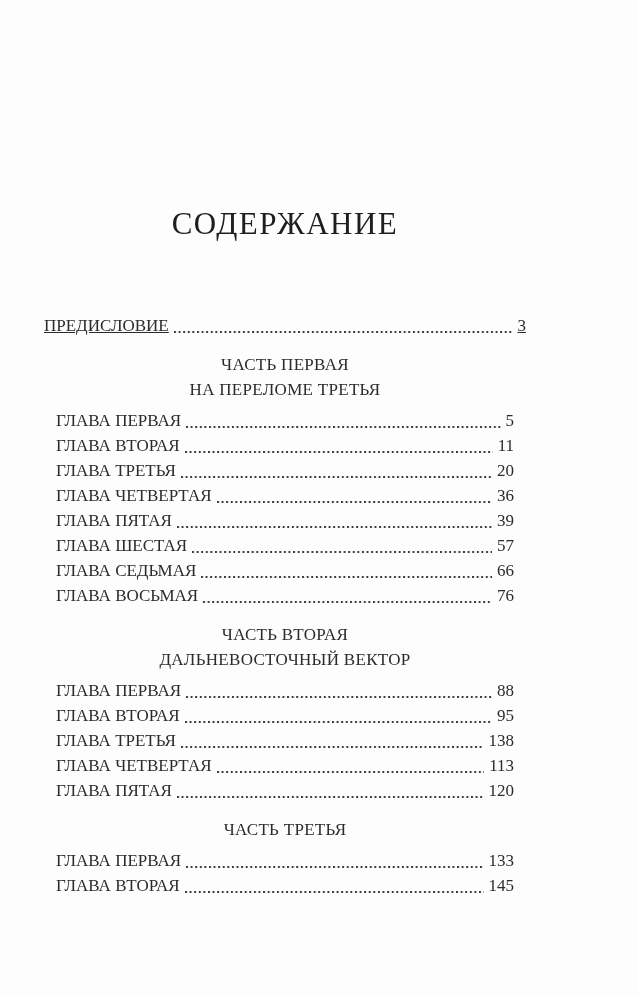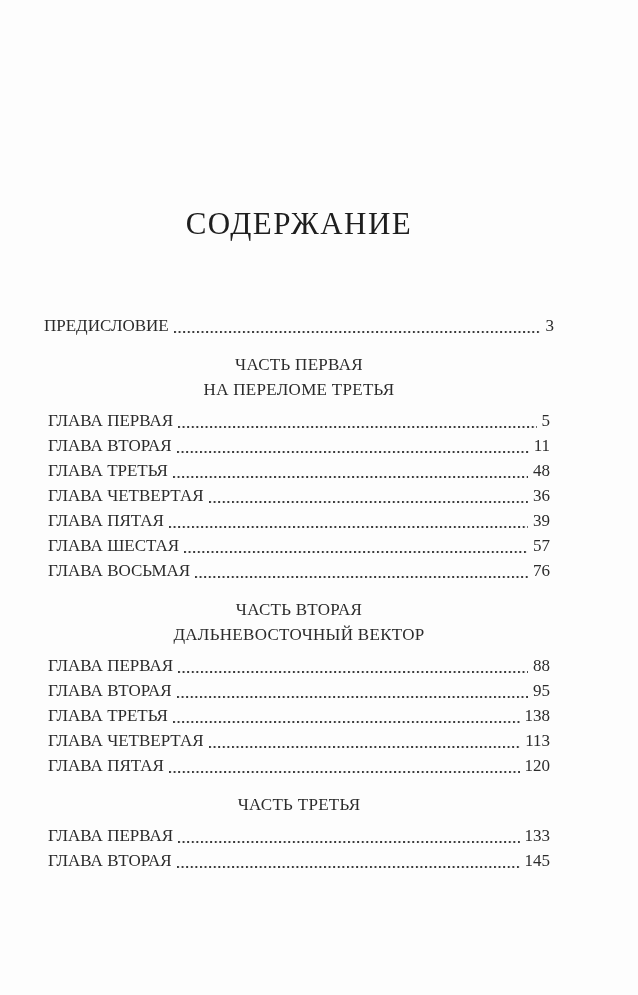--- a/index.html
+++ b/index.html
@@ -9,21 +9,21 @@
   }
   .page {
     position: relative;
     width: 638px;
     height: 995px;
     margin: 0 auto;
     box-sizing: border-box;
     background: #fdfdfd;
     color: #2b2b2b;
     font-family: "Liberation Serif", "DejaVu Serif", serif;
-    padding: 205px 84px 0 44px;
+    padding: 205px 112px 0 44px;
     overflow: hidden;
   }
   .book-title {
     margin: 0;
     font-size: 31px;
     font-weight: 400;
     line-height: 38px;
     text-align: center;
     letter-spacing: 1.5px;
     color: #1e1e1e;
@@ -49,23 +49,24 @@
     background-image: radial-gradient(circle at 1px 1px, #3a3a3a 1px, transparent 1.45px);
     background-size: 4.6px 2px;
     background-repeat: repeat-x;
     background-position: left bottom;
   }
   .row .num {
     flex: 0 0 auto;
   }
   .preface-row {
     margin-top: 70px;
+    text-decoration: underline;
   }
   .part {
-    margin: 4px;
+    margin: 12px;
   }
   .part-heading {
     margin: 14px 0 6px 0;
     text-align: center;
     line-height: 25px;
   }
   .part-title, .part-subtitle {
     letter-spacing: 0.3px;
   }
 </style>
@@ -96,41 +97,46 @@
 
   <div class="row">
     <span class="label">ГЛАВА ВТОРАЯ</span>
     <span class="dots"></span>
     <span class="num">11</span>
   </div>
 
   <div class="row">
     <span class="label">ГЛАВА ТРЕТЬЯ</span>
     <span class="dots"></span>
-    <span class="num">48</span>
+    <span class="num">20</span>
   </div>
 
   <div class="row">
     <span class="label">ГЛАВА ЧЕТВЕРТАЯ</span>
     <span class="dots"></span>
     <span class="num">36</span>
   </div>
 
   <div class="row">
     <span class="label">ГЛАВА ПЯТАЯ</span>
     <span class="dots"></span>
     <span class="num">39</span>
   </div>
 
   <div class="row">
     <span class="label">ГЛАВА ШЕСТАЯ</span>
     <span class="dots"></span>
     <span class="num">57</span>
   </div>
 
+  <div class="row">
+    <span class="label">ГЛАВА СЕДЬМАЯ</span>
+    <span class="dots"></span>
+    <span class="num">66</span>
+  </div>
 
   <div class="row">
     <span class="label">ГЛАВА ВОСЬМАЯ</span>
     <span class="dots"></span>
     <span class="num">76</span>
   </div>
 </div>
   </section>
 
   <section class="part">

